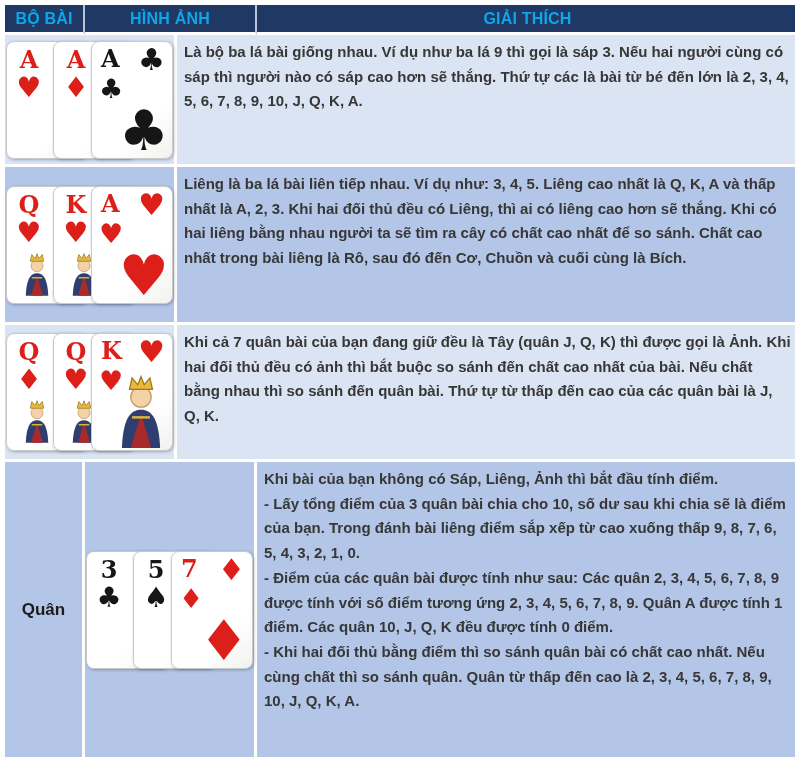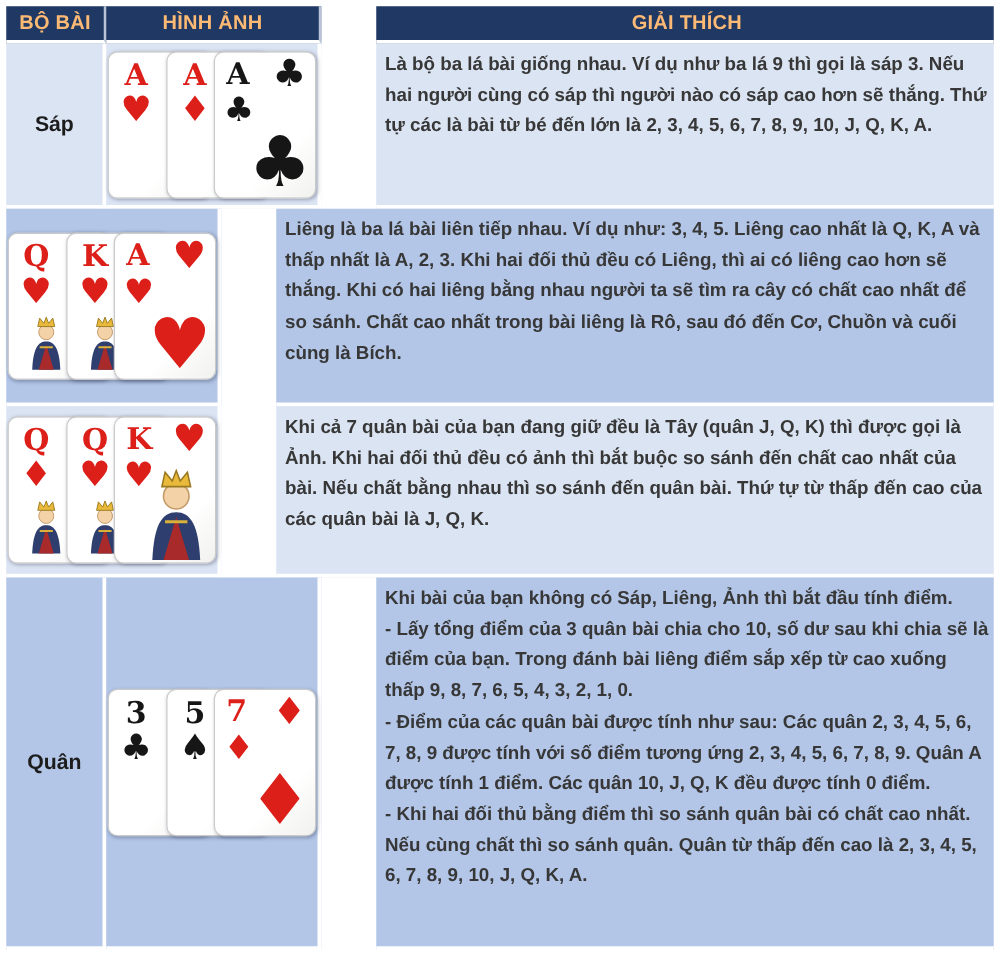--- a/index.html
+++ b/index.html
@@ -9,25 +9,25 @@
     font-family:"Liberation Sans", sans-serif;
     overflow:hidden;
   }
   .page { width:800px; height:766px; padding:5px 5px 0 5px; background:#ffffff; }
   .tbl { width:790px; }
   .tr { display:flex; width:100%; }
   .cell { border-right:3px solid #ffffff; border-bottom:3px solid #ffffff; }
   .cell:last-child { border-right:none; }
   .c-label { width:80px; display:flex; align-items:center; justify-content:center; }
   .c-img   { width:172px; display:flex; align-items:center; justify-content:center;text-align:right; }
-  .c-exp   { flex:1; padding:5px 4px 4px 7px;margin-left:44px; }
+  .c-exp   { flex:1; padding:5px 4px 4px 7px; }
 
   
   .thead .cell {
-    background:#1f3864; color:#fdba74; font-weight:bold; font-size:16px;
+    background:#1f3864; color:#0ea5e9; font-weight:bold; font-size:16px;
     display:flex; align-items:center; justify-content:center;
     border-right:2px solid #b9c4d6; border-bottom:3px solid #ffffff;
     height:30px; letter-spacing:.2px;
   }
   .thead .cell:last-child { border-right:none; }
 
   
   .bg-light .cell { background:#dbe4f3; }
   .bg-dark  .cell { background:#b3c6e7; }
 
@@ -84,23 +84,20 @@
 <div class="page">
   <div class="tbl">
 
     <div class="tr thead">
       <div class="cell c-label">BỘ BÀI</div>
       <div class="cell c-img">HÌNH ẢNH</div>
       <div class="cell c-exp" style="display:flex;align-items:center;justify-content:center;">GIẢI THÍCH</div>
     </div>
 
     <div class="tr bg-light" style="height:132px">
-      <div class="cell c-label">
-        <span class="hand-label">Sáp</span>
-      </div>
       <div class="cell c-img">
         <div class="fan">
           <div class="card c0" data-suit="hearts">
             <div class="corner">
                 <span class="rank">A</span>
                 <span class="suit">♥</span>
               </div>
           </div>
           <div class="card c1" data-suit="diamonds">
             <div class="corner">

